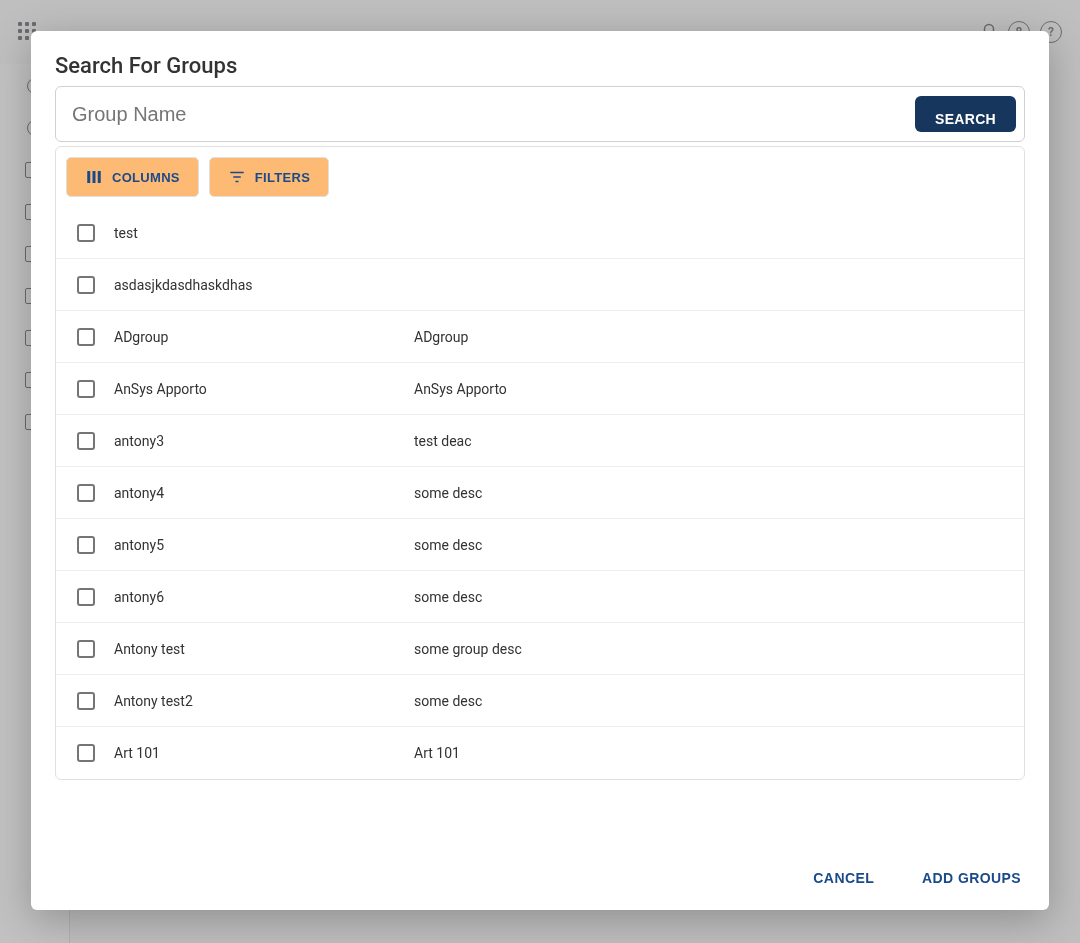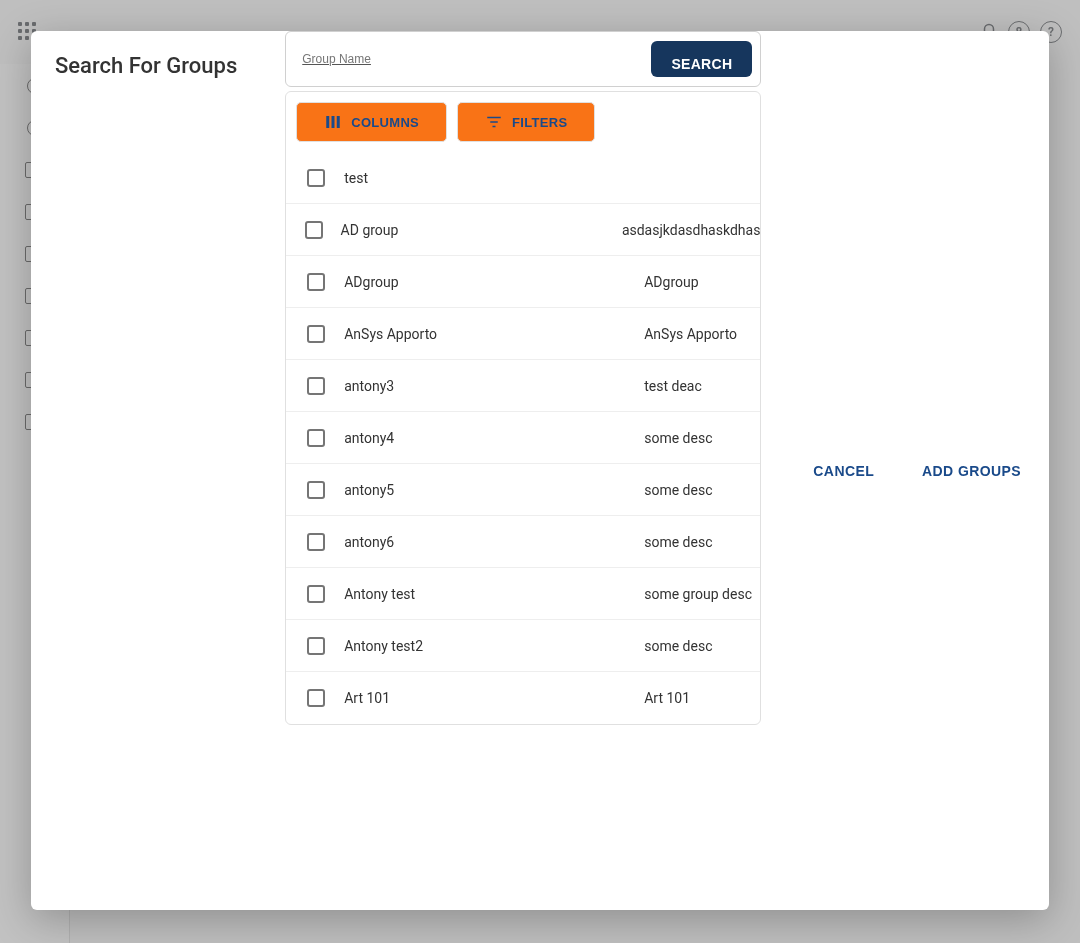--- a/index.html
+++ b/index.html
@@ -56,21 +56,21 @@
   }
 
   
   .dialog {
     position: absolute;
     left: 31px; top: 31px;
     width: 1018px; height: 879px;
     background: #fff;
     border-radius: 6px;
     box-shadow: 0 10px 40px rgba(0,0,0,0.25);
-    display: flex; flex-direction: row;
+    display: flex; flex-direction: column;
     overflow: hidden;
   }
   .dialog-title {
     padding: 22px 24px 8px 24px;
     font-size: 22px;
     font-weight: 500;
     color: #333;
   }
   .dialog-body {
     flex: 1;
@@ -87,23 +87,22 @@
   .search-row {
     border: 1px solid #d0d0d0;
     border-radius: 6px;
     height: 56px;
     display: flex; align-items: center;
     padding: 0 8px 0 14px;
     margin-bottom: 4px;
   }
   .search-input {
     flex: 1; border: none; outline: none;
-    font-size: 12px; color: #555;
+    font-size: 20px; color: #555;
     background: transparent;
-    text-decoration: underline;
   }
   .search-input::placeholder { color: #767676; }
   .search-btn {
     background: #16365d;
     color: #fff; border: none;
     border-radius: 6px;
     height: 36px; padding: 15px 20px;
     font-size: 14px; font-weight: 600;
     letter-spacing: 0.3px;
     cursor: pointer;
@@ -115,25 +114,25 @@
     overflow: hidden;
   }
   .toolbar {
     display: flex; gap: 10px;
     padding: 10px 10px;
   }
   .tool-btn {
     display: flex; align-items: center; gap: 9px;
     border: 1px solid #e0e0e0;
     border-radius: 5px;
-    background: #f97316;
+    background: #fdba74;
     color: #1a4a8a;
     font-size: 13px; font-weight: 600;
     letter-spacing: 0.3px;
-    padding: 10px 27px;
+    padding: 10px 18px;
     cursor: pointer;
   }
   .tool-btn svg { width: 18px; height: 18px; fill: #1a4a8a; }
 
   .thead {
     display: flex; align-items: center;
     height: 56px;
     border-bottom: 1px solid #e0e0e0;
     font-size: 14.5px; font-weight: 500; color: #333;
   }
@@ -242,21 +241,20 @@
           <div class="row">
             <div class="col-check">
               <input type="checkbox" class="chk" style="">
             </div>
             <div class="col-desc">test</div>
           </div>
           <div class="row">
             <div class="col-check">
               <input type="checkbox" class="chk" style="">
             </div>
-            <div class="col-group">AD group</div>
             <div class="col-desc">asdasjkdasdhaskdhas</div>
           </div>
           <div class="row">
             <div class="col-check">
               <input type="checkbox" class="chk" style="">
             </div>
             <div class="col-group">ADgroup</div>
             <div class="col-desc">ADgroup</div>
           </div>
           <div class="row">

